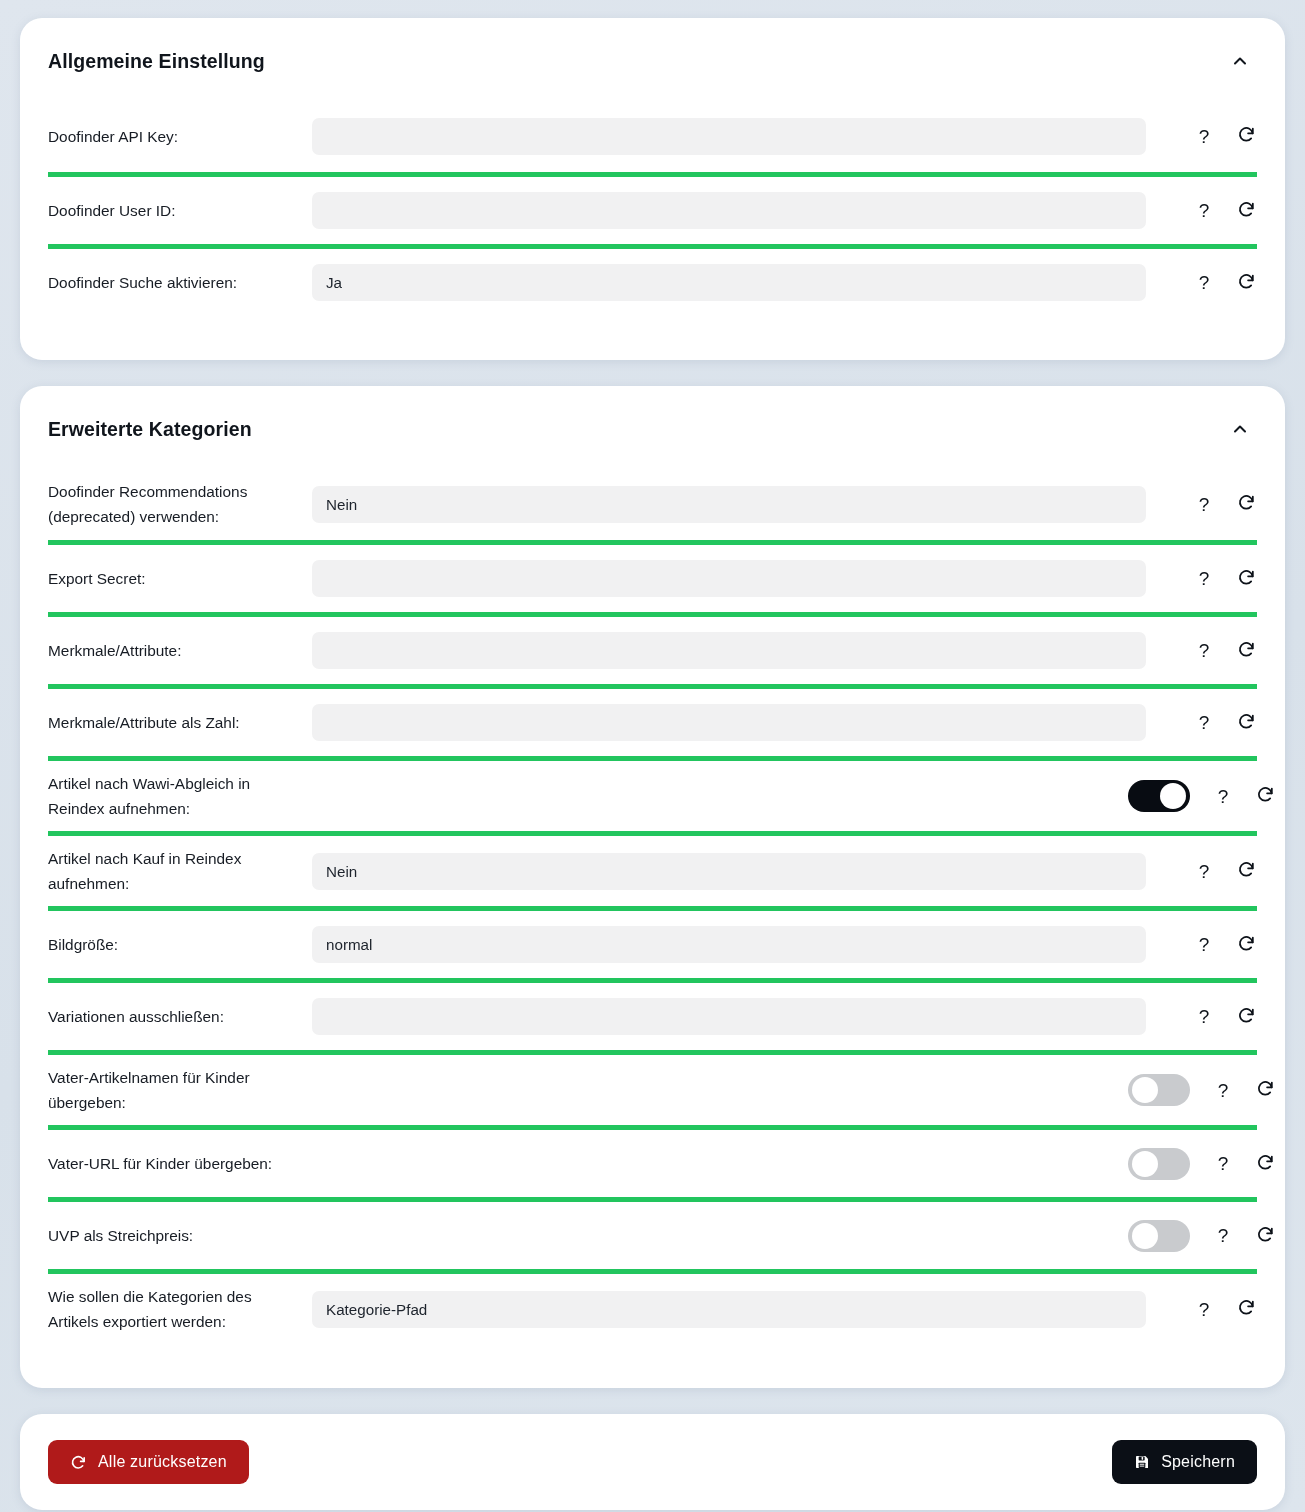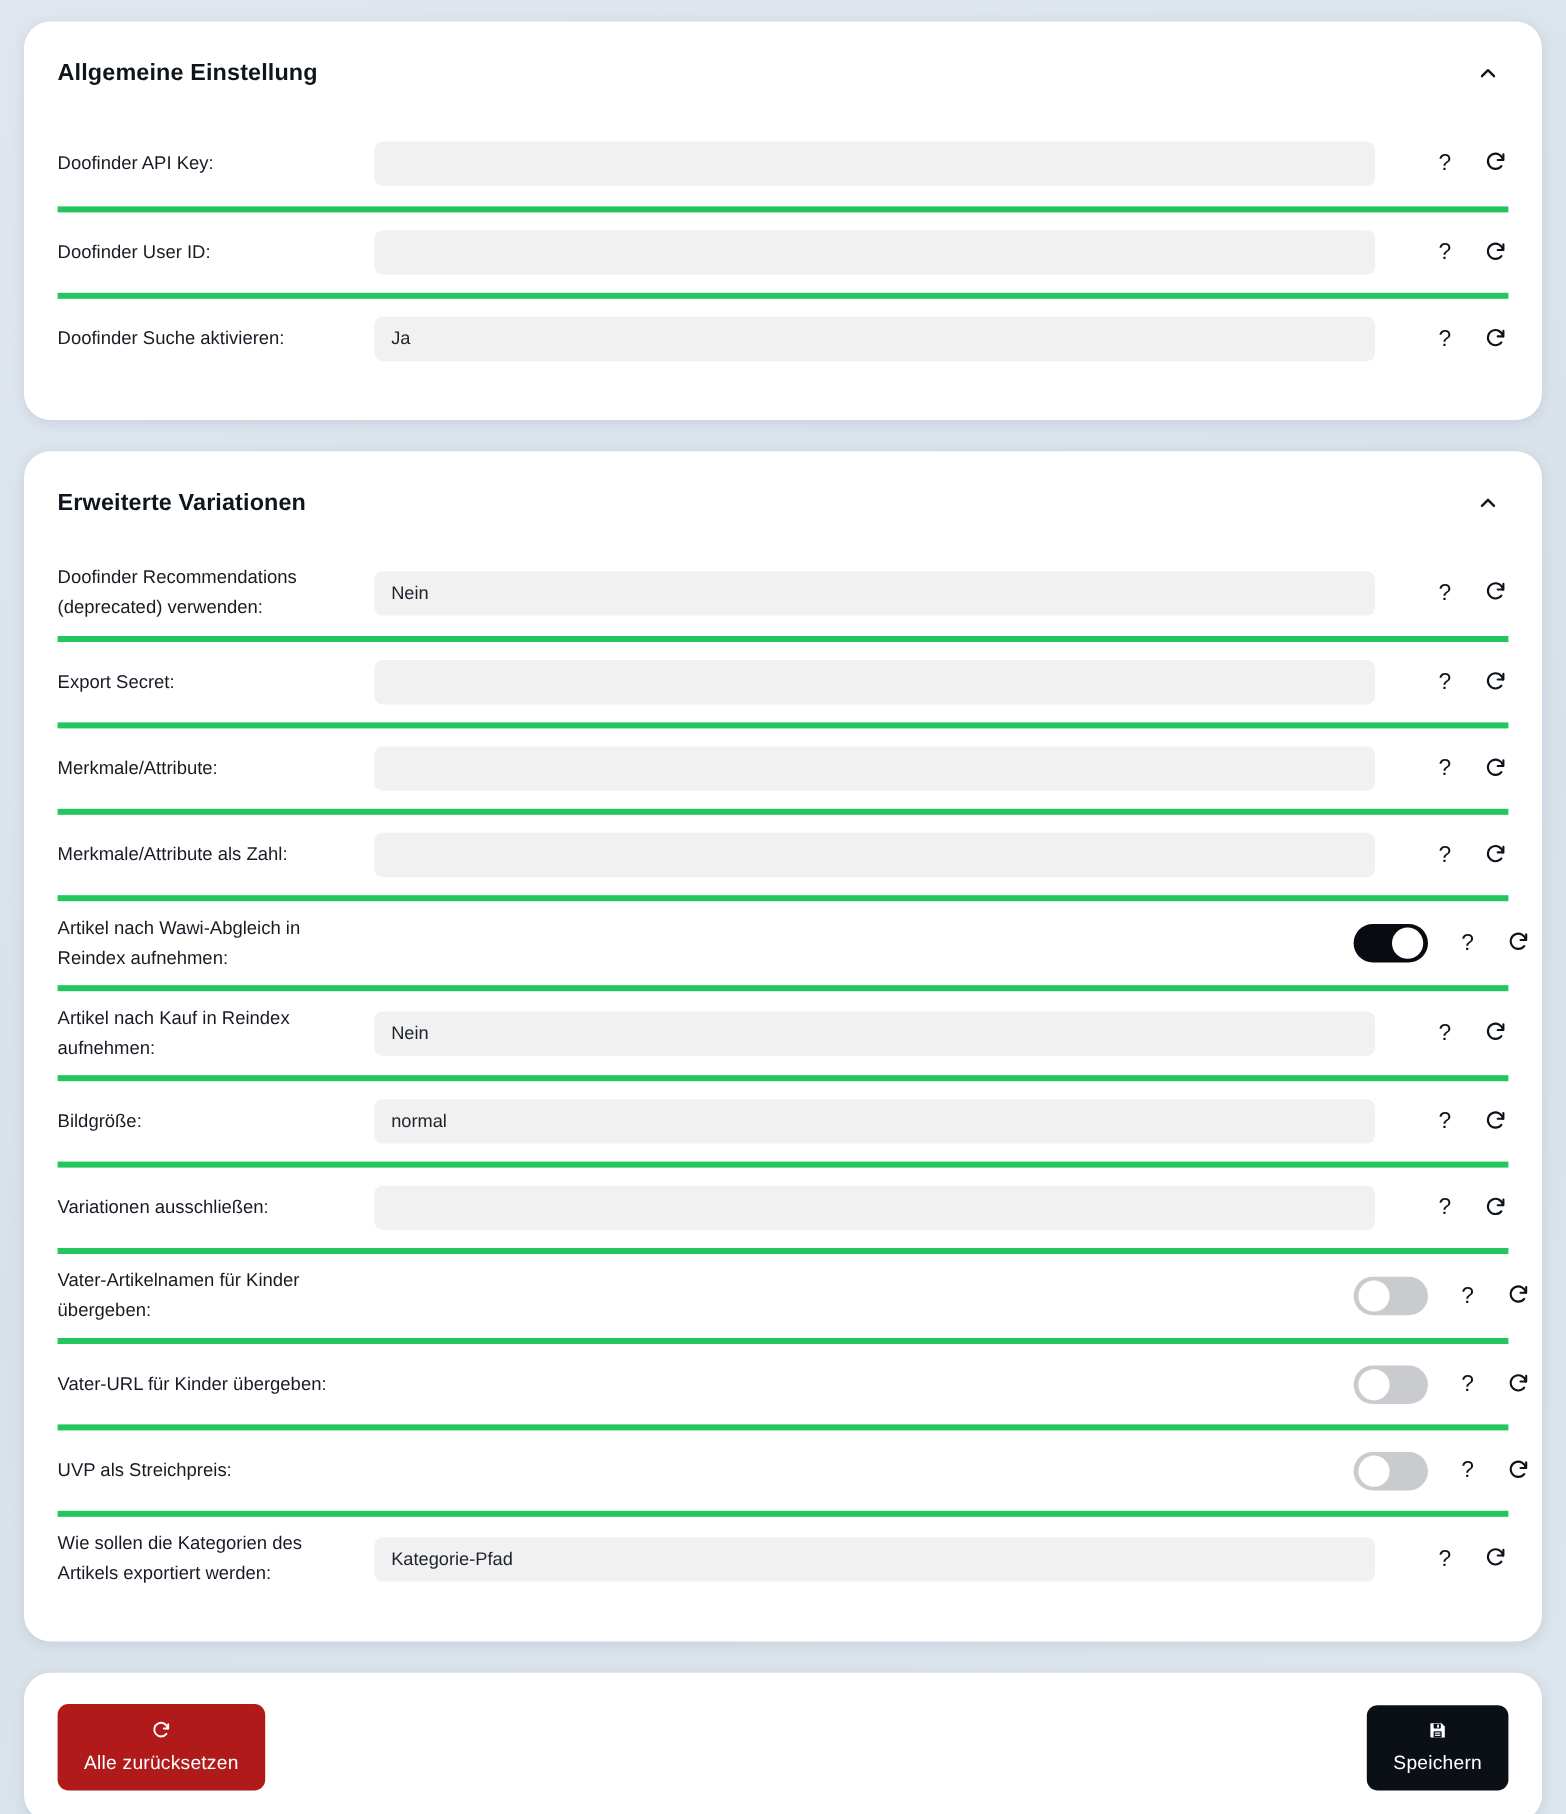--- a/index.html
+++ b/index.html
@@ -43,21 +43,21 @@
   }
   .chevron-btn {
     width: 34px; height: 34px;
     display: flex; align-items: center; justify-content: center;
     background: none; border: none; cursor: pointer;
     color: #11161d;
   }
   .chevron-btn svg { display: block; }
 
   
-  .rows { padding-bottom: 34px; }
+  .rows { padding-bottom: 44px; }
 
   .row {
     display: flex;
     align-items: center;
     min-height: 72px;
     border-top: 5px solid #22c55e;
     padding: 10px 0;
   }
   .row:first-child { border-top: none; }
 
@@ -155,21 +155,20 @@
     align-items: center;
     gap: 11px;
     border: none;
     border-radius: 9px;
     cursor: pointer;
     font-family: "Liberation Sans", sans-serif;
     font-size: 16px;
     padding: 13px 22px;
     color: #ffffff;
     letter-spacing: .2px;
-    flex-direction: column;
   }
   .btn-reset { background: #b01a1a; }
   .btn-save  { background: #0b0f16; margin-left: 12px; }
   .btn svg { display: block; flex: 0 0 auto; }
 </style>
 </head>
 <body>
 
 <div class="page">
   <div id="sections-root">
@@ -233,21 +232,21 @@
                     <path d="M20 4.5v6h-6"></path>
                     <path d="M19.6 10.5a8 8 0 1 0-1.7 6.4"></path>
                   </svg></span>
               </button>
             </div>
           </div>
         </div>
       </div>
       <div class="card">
         <div class="card-header">
-          <div class="card-title">Erweiterte Variationen</div>
+          <div class="card-title">Erweiterte Kategorien</div>
           <button class="chevron-btn">
             <span>
               <svg width="20" height="20" viewBox="0 0 24 24" fill="none" stroke="currentColor" stroke-width="2.4" stroke-linecap="round" stroke-linejoin="round">
                 <polyline points="6 15 12 9 18 15"></polyline>
               </svg>
             </span>
           </button>
         </div>
         <div class="rows">
           <div class="row">

